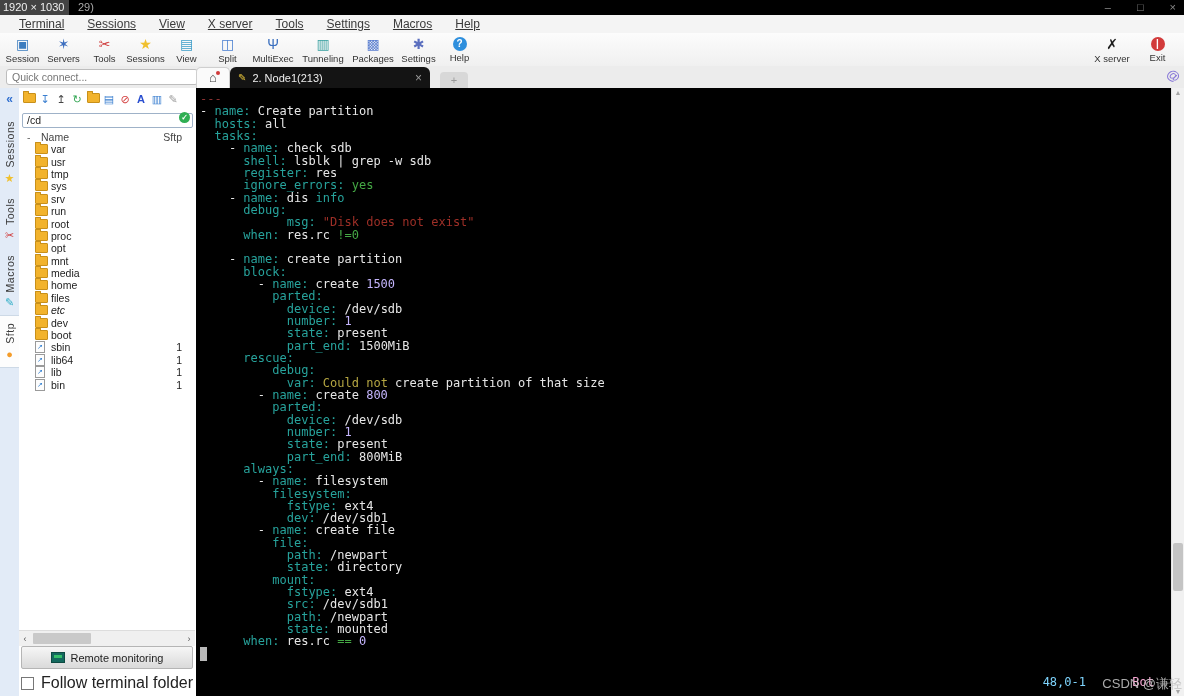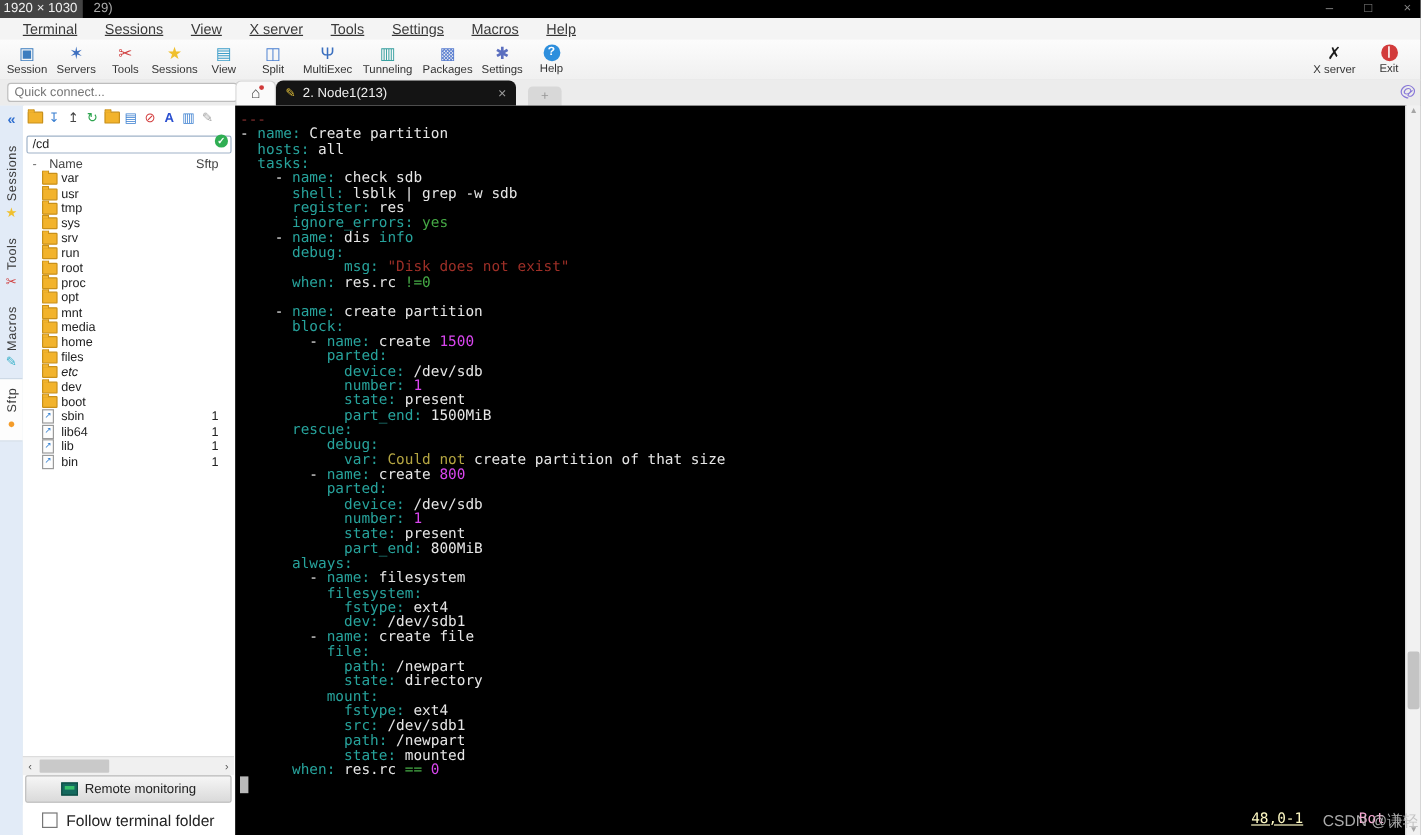--- a/index.html
+++ b/index.html
@@ -85,35 +85,35 @@
   .hs-track{flex:1;position:relative;height:11px;}
   .hs-thumb{position:absolute;left:2px;top:0;width:58px;height:11px;background:#c9c9c9;border-radius:1px;}
   .rm-btn{position:absolute;left:2px;right:3px;bottom:27px;height:21px;background:linear-gradient(#f6f6f6,#dadada);
           border:1px solid #b5b5b5;border-radius:2px;display:flex;align-items:center;justify-content:center;gap:6px;}
   .rm-ico{width:12px;height:9px;background:#14695e;border:1px solid #0d4a42;position:relative;}
   .rm-ico::after{content:"";position:absolute;left:2px;top:2px;width:8px;height:3px;background:#35c06a;}
   .rm-lbl{font-size:11px;color:#222;}
   .follow-row{position:absolute;left:0;right:1px;bottom:1px;height:24px;background:#fff;display:flex;
               align-items:center;justify-content:center;gap:7px;}
   .chk{width:11px;height:11px;border:1px solid #777;background:#fff;}
-  .follow-lbl{font-size:13px;color:#222;}
+  .follow-lbl{font-size:16px;color:#222;}
   
   .terminal{position:absolute;left:196px;top:88px;width:976px;height:608px;background:#000;overflow:hidden;
             font-family:"DejaVu Sans Mono",monospace;font-size:12px;}
   .t-body{padding:5px 0 0 4px;}
   .t-line{height:12.33px;line-height:12.33px;white-space:pre;}
   .t-w{color:#e6e6e6;}
   .t-k{color:#27a39c;}
-  .t-r{color:#d946ef;}
+  .t-r{color:#c4b5fd;}
   .t-d{color:#9e2f27;}
   .t-g{color:#45a945;}
   .t-y{color:#b5a642;}
   .t-m{color:#8a3131;}
   .t-c{background:#b9b9b9;color:#161616;}
-  .t-ruler{position:absolute;bottom:7px;right:86px;color:#fef9c3;text-decoration:underline;}
+  .t-ruler{position:absolute;bottom:7px;right:86px;color:#7dd3fc;}
   .t-bot{position:absolute;bottom:7px;right:18px;color:#f9a8d4;}
   .watermark{position:absolute;bottom:3px;right:2px;font-family:"Liberation Sans",sans-serif;font-size:13px;
              color:rgba(190,190,190,.9);z-index:6;white-space:nowrap;}
   
   .vscroll{position:absolute;right:0;top:88px;width:12px;height:608px;background:#f1f1f1;border-left:1px solid #e3e3e3;}
   .vs-up{position:absolute;top:1px;left:0;right:0;text-align:center;color:#a5a5a5;font-size:7px;}
   .vs-down{position:absolute;bottom:1px;left:0;right:0;text-align:center;color:#a5a5a5;font-size:7px;}
   .vs-thumb{position:absolute;top:455px;left:1px;width:10px;height:48px;background:#c4c4c4;border-radius:2px;}
 </style>
 </head>

